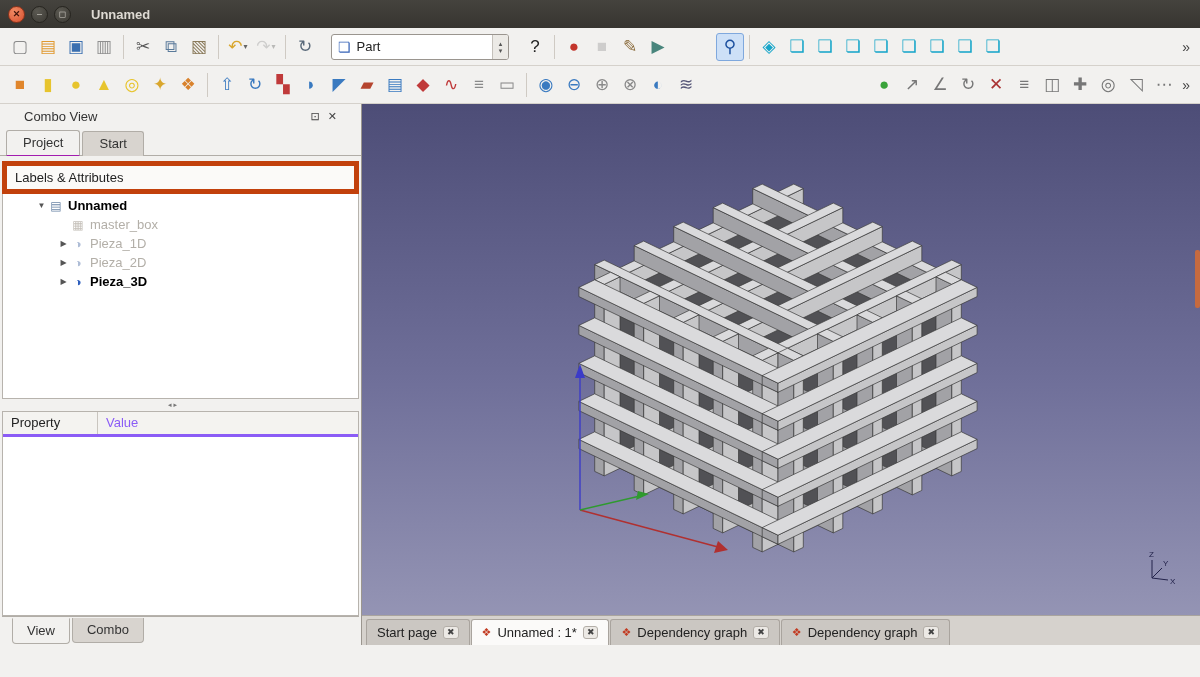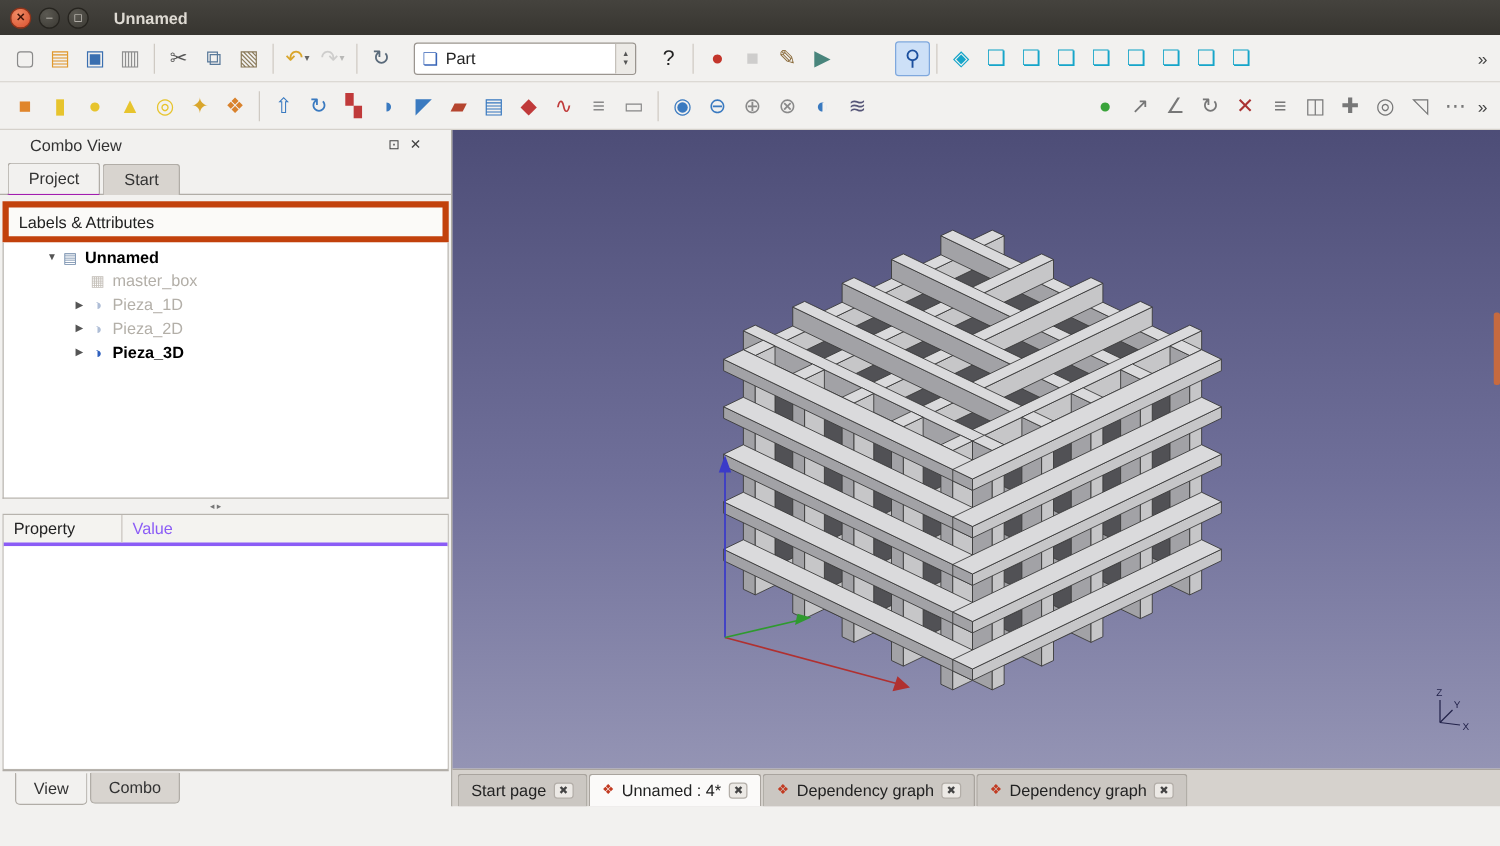--- a/index.html
+++ b/index.html
@@ -582,21 +582,21 @@
 
   <div class="docbar">
   <div class="doctab">
 
     <span class="dlb">Start page</span>
     <span class="dx">✖</span>
   </div>
 
   <div class="doctab active">
     <span class="dic" style="color: rgb(194, 59, 34);">❖</span>
-    <span class="dlb">Unnamed : 4*</span>
+    <span class="dlb">Unnamed : 1*</span>
     <span class="dx">✖</span>
   </div>
 
   <div class="doctab">
     <span class="dic" style="color: rgb(194, 59, 34);">❖</span>
     <span class="dlb">Dependency graph</span>
     <span class="dx">✖</span>
   </div>
 
   <div class="doctab">

